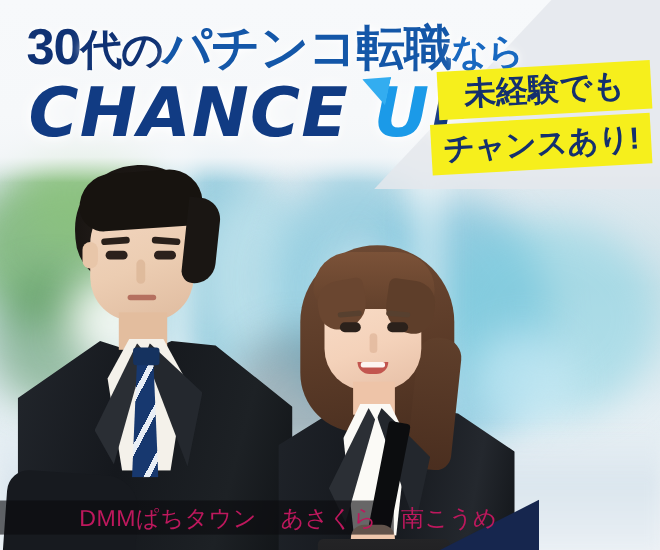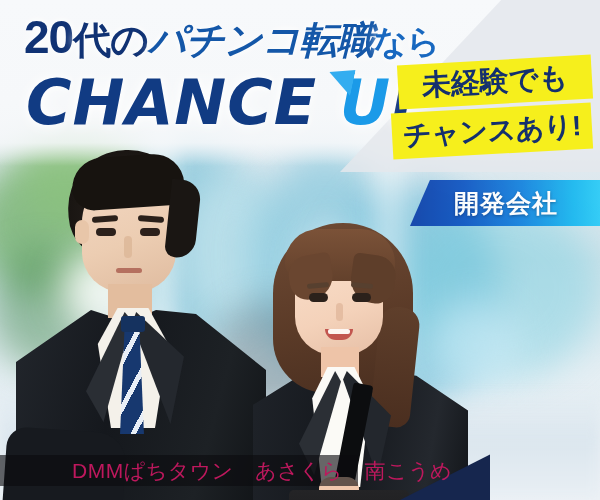--- a/index.html
+++ b/index.html
@@ -112,21 +112,21 @@
   .w-bag{position:absolute;left:34px;top:275px;width:120px;height:90px;background:linear-gradient(180deg,#242426,#121214);border-radius:5px;}
   .navy-accent{position:absolute;left:400px;top:440px;width:90px;height:60px;background:#16264e;
     clip-path:polygon(0 100%,100% 24%,100% 100%);}
 
   
   .headline{position:absolute;left:24px;top:14px;white-space:nowrap;
     font-weight:bold;letter-spacing:-1px;
     text-shadow:0 0 7px rgba(255,255,255,.95),0 0 14px rgba(255,255,255,.8);}
   .h-num{font-size:46px;color:#103274;line-height:1;}
   .h-dai{font-size:38px;color:#103274;}
-  .h-mid{font-size:38px;color:#1457a8;font-style:italic;}
+  .h-mid{font-size:44px;color:#1457a8;}
   .h-tail{font-size:33px;color:#1868c0;}
 
   .chance{position:absolute;left:26px;top:72px;white-space:nowrap;
     font-family:"DejaVu Sans","Liberation Sans",sans-serif;
     font-weight:bold;font-style:italic;font-size:62px;letter-spacing:1px;
     color:#113b83;line-height:1;
     text-shadow:0 0 9px rgba(255,255,255,.95),0 0 18px rgba(255,255,255,.85);}
   .chance .up-u{color:#1b9ae8;position:relative;}
   .chance .up-p{color:#12377f;}
   .up-arrow{position:absolute;left:327px;top:70px;width:26px;height:26px;
@@ -226,38 +226,35 @@
     <div class="w-shirt"></div>
     <div class="w-lapel-l"></div>
     <div class="w-lapel-r"></div>
     <div class="w-strap"></div>
     <div class="w-hand"></div>
     <div class="w-bag"></div>
   </div>
   <div class="navy-accent"></div>
 
   <div class="headline">
-    <span class="h-num">20</span><span class="h-dai">代の</span><span class="h-mid">パチンコ転職</span><span class="h-tail">なら</span>
+    <span class="h-num">30</span><span class="h-dai">代の</span><span class="h-mid">パチンコ転職</span><span class="h-tail">なら</span>
   </div>
 
   <div class="chance">
     <span>CHANCE </span><span class="up-u">U</span><span class="up-p">P</span>
   </div>
   <div class="up-arrow"></div>
 
   <div class="badge badge1">
     <span>未経験でも</span>
   </div>
   <div class="badge badge2">
     <span>チャンスあり!</span>
   </div>
 
   <div class="tags">
-    <div class="tag blue wide">
-      <span>開発会社</span>
-    </div>
   </div>
 
   <div class="caption">
     <span>DMMぱちタウン　あさくら　南こうめ</span>
   </div>
 
 </div>
 
 </body></html>

